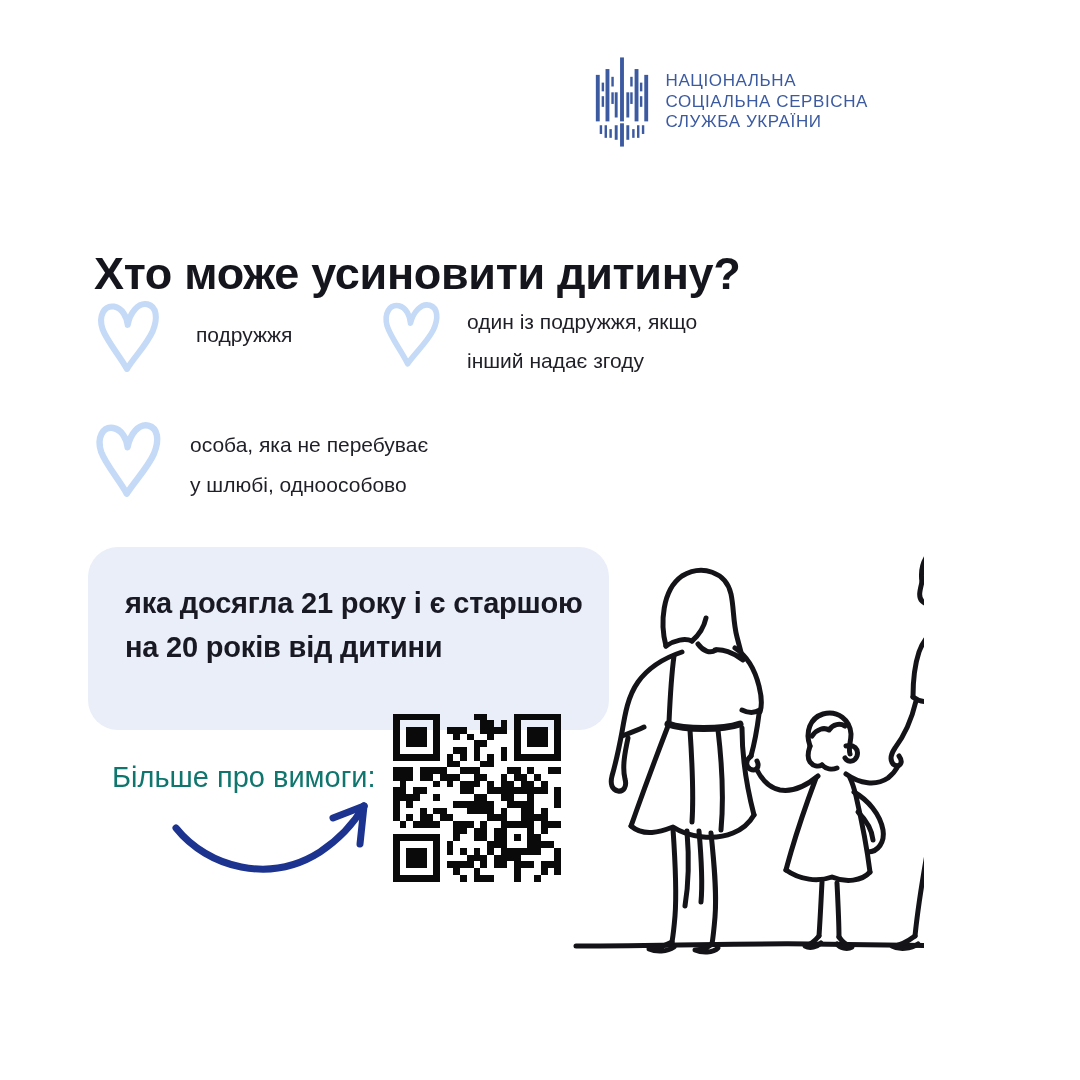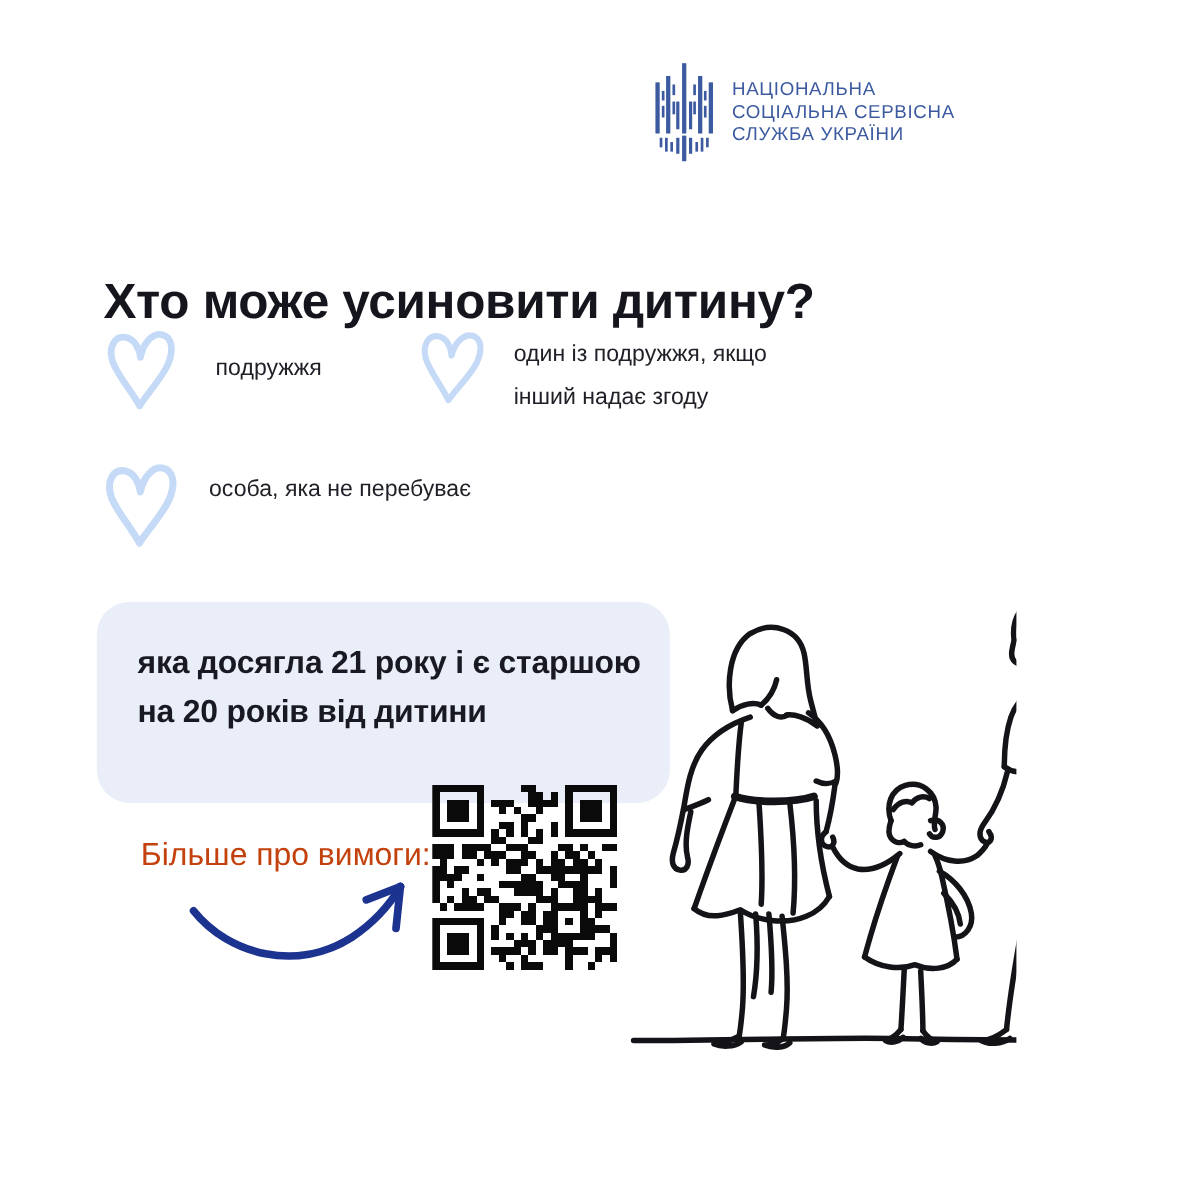--- a/index.html
+++ b/index.html
@@ -22,21 +22,21 @@
   .item-text{position:absolute;font-size:21px;line-height:39px;color:#1f1f27;}
   .item-text-1{left:196px;top:315px;}
   .item-text-2{left:467px;top:302px;}
   .item-text-3{left:190px;top:425px;line-height:40px;}
   
   .note-box{position:absolute;left:88px;top:547px;width:521px;height:183px;
             background:#e9eef8;border-radius:30px;}
   .note-text{position:absolute;left:125px;top:581px;font-size:29px;font-weight:bold;
              line-height:44px;letter-spacing:-.2px;color:#191924;}
   
-  .qr-label{position:absolute;left:112px;top:761px;font-size:29px;color:#c2410c;margin-left:16px;}
+  .qr-label{position:absolute;left:112px;top:761px;font-size:29px;color:#0f766e;}
   .arrow-svg{position:absolute;left:168px;top:796px;width:208px;height:92px;}
   .qr-svg{position:absolute;left:393px;top:712px;width:168px;height:171px;}
   
   .family-svg{position:absolute;left:570px;top:540px;width:500px;height:450px;}
   .family-svg path{fill:none;stroke:#131318;stroke-width:5;stroke-linecap:round;stroke-linejoin:round;}
   .family-svg path.thick{stroke-width:7;}
 </style>
 </head>
 <body>
 
@@ -93,20 +93,21 @@
   <div class="item-text item-text-2">
     <div>один із подружжя, якщо</div>
     <div>інший надає згоду</div>
   </div>
 
   <svg class="heart heart-3" viewBox="0 0 100 104">
     <path d="M46,94 C36,76 20,58 14,42 C8,24 16,10 29,12 C40,14 46,26 47,36 C50,20 61,6 73,9 C85,12 87,27 80,44 C72,62 56,78 46,94" fill="none" stroke="#c5daf6" stroke-width="8" stroke-linecap="round" stroke-linejoin="round"></path>
   </svg>
   <div class="item-text item-text-3">
     <div>особа, яка не перебуває</div>
+    <div>у шлюбі, одноособово</div>
   </div>
 
   <div class="note-box"></div>
   <div class="note-text">
     <div>яка досягла 21 року і є старшою</div>
     <div>на 20 років від дитини</div>
   </div>
 
   <div class="qr-label">Більше про вимоги:</div>
 

